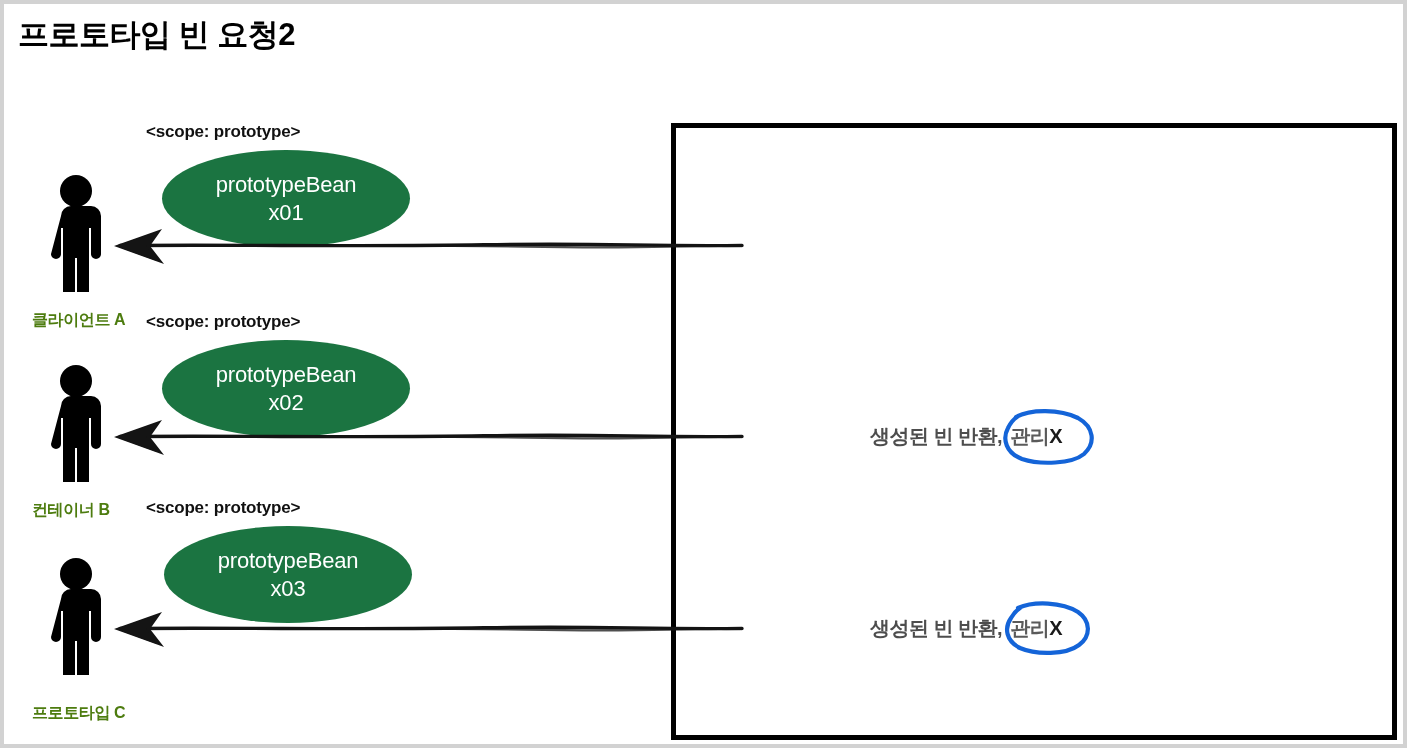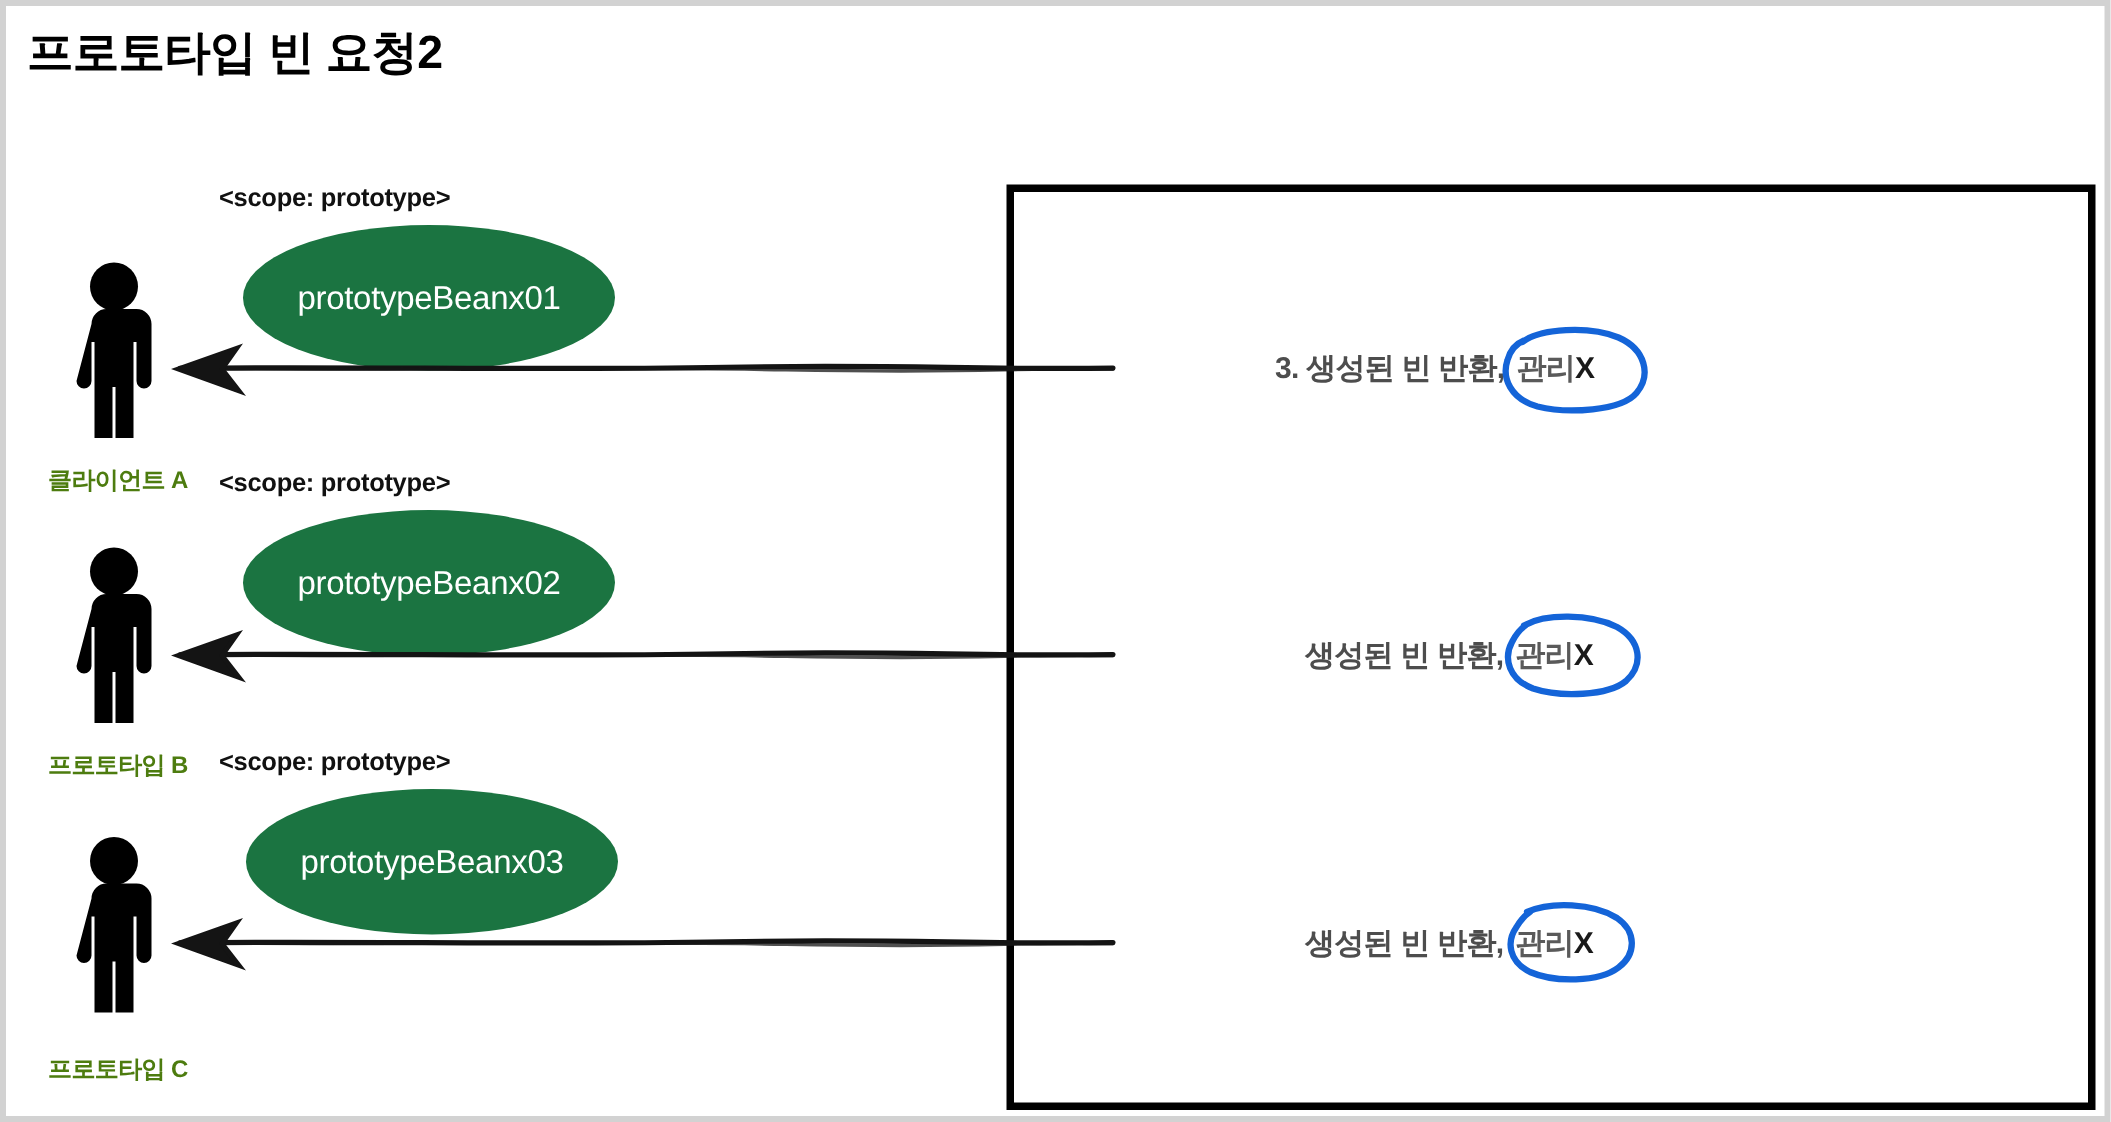--- a/index.html
+++ b/index.html
@@ -47,21 +47,21 @@
   
   .bean-group{ position:absolute; }
   .scope-label{
     position:absolute; width:280px; 
     font-size:17px; font-weight:bold; color:#111111;
     white-space:nowrap; letter-spacing:-0.2px;
   }
   .bean-ellipse{
     position:absolute; width:248px; height:97px;
     border-radius:50%;
-    display:flex; flex-direction:row;
+    display:flex; flex-direction:column;
     align-items:center; justify-content:center;
     color:#ffffff; font-size:22px; line-height:28px;
     text-align:center; letter-spacing:-0.2px;
   }
 
   
   .arrow-row{ position:absolute; left:0; width:1399px; height:40px; }
   .arrow-svg{ position:absolute; left:0; top:0; }
   .arrow-label{
     position:absolute;
@@ -93,21 +93,21 @@
         <path d="M12 42 a10 10 0 0 1 10-10 h20 a10 10 0 0 1 10 10 v38 a5 5 0 0 1-10 0 v-26 h-2 v64 a6 6 0 0 1-12 0 v-34 h-2 v34 a6 6 0 0 1-12 0 v-64 h-2 v26 a5 5 0 0 1-10 0 z" fill="#000000" transform="translate(5,0)"></path>
       </svg>
       <div class="client-label" style="top:136px;">클라이언트 A</div>
     </div>
 
     <div class="client" style="left:40px; top:360px;">
       <svg class="person" viewBox="0 0 74 118">
         <circle cx="32" cy="17" r="16" fill="#000000"></circle>
         <path d="M12 42 a10 10 0 0 1 10-10 h20 a10 10 0 0 1 10 10 v38 a5 5 0 0 1-10 0 v-26 h-2 v64 a6 6 0 0 1-12 0 v-34 h-2 v34 a6 6 0 0 1-12 0 v-64 h-2 v26 a5 5 0 0 1-10 0 z" fill="#000000" transform="translate(5,0)"></path>
       </svg>
-      <div class="client-label" style="top:136px;">프로토타입 B</div>
+      <div class="client-label" style="top:136px;">컨테이너 B</div>
     </div>
 
     <div class="client" style="left:40px; top:553px;">
       <svg class="person" viewBox="0 0 74 118">
         <circle cx="32" cy="17" r="16" fill="#000000"></circle>
         <path d="M12 42 a10 10 0 0 1 10-10 h20 a10 10 0 0 1 10 10 v38 a5 5 0 0 1-10 0 v-26 h-2 v64 a6 6 0 0 1-12 0 v-34 h-2 v34 a6 6 0 0 1-12 0 v-64 h-2 v26 a5 5 0 0 1-10 0 z" fill="#000000" transform="translate(5,0)"></path>
       </svg>
       <div class="client-label" style="top:146px;">프로토타입 C</div>
     </div>
 
@@ -135,25 +135,20 @@
       </div>
     </div>
 
     <div class="arrow-row" style="top:222px;">
       <svg class="arrow-svg" width="740" height="40" viewBox="0 0 740 40">
         <path d="M116 19.5 C 240 18.4, 360 20.9, 480 18.8 S 640 20.6, 738 19.4" stroke="#141414" stroke-width="3.4" fill="none" stroke-linecap="round"></path>
         <path d="M116 19.5 C 250 21.2, 380 18.1, 520 20.6 S 660 19.0, 738 20.1" stroke="#141414" stroke-width="2.2" fill="none" stroke-linecap="round" opacity="0.75"></path>
         <path d="M110 20 L 158 3 L 146 20 L 160 38 Z" fill="#141414"></path>
         <path d="M112 20 L 152 6 L 142 20 L 153 35 Z" fill="#141414"></path>
       </svg>
-      <div class="arrow-label" style="left:846px; top:6px;">
-        <span class="num">3. </span><span>생성된 빈 반환, </span><span class="hl-wrap"><span class="hl-text"><span>관리</span><b>X</b></span><svg class="hl-circle" width="110" height="62" viewBox="0 0 110 62">
-              <path d="M18 12 C 30 3, 62 1, 82 9 C 100 17, 104 34, 94 46 C 84 58, 48 60, 28 55 C 10 50, 4 36, 8 24 C 10 17, 14 13, 19 11" stroke="#1464d8" stroke-width="4.2" fill="none" stroke-linecap="round" stroke-linejoin="round"></path>
-            </svg></span>
-      </div>
     </div>
 
     <div class="arrow-row" style="top:413px;">
       <svg class="arrow-svg" width="740" height="40" viewBox="0 0 740 40">
         <path d="M116 19.5 C 240 18.4, 360 20.9, 480 18.8 S 640 20.6, 738 19.4" stroke="#141414" stroke-width="3.4" fill="none" stroke-linecap="round"></path>
         <path d="M116 19.5 C 250 21.2, 380 18.1, 520 20.6 S 660 19.0, 738 20.1" stroke="#141414" stroke-width="2.2" fill="none" stroke-linecap="round" opacity="0.75"></path>
         <path d="M110 20 L 158 3 L 146 20 L 160 38 Z" fill="#141414"></path>
         <path d="M112 20 L 152 6 L 142 20 L 153 35 Z" fill="#141414"></path>
       </svg>
       <div class="arrow-label" style="left:866px; top:6px;">

